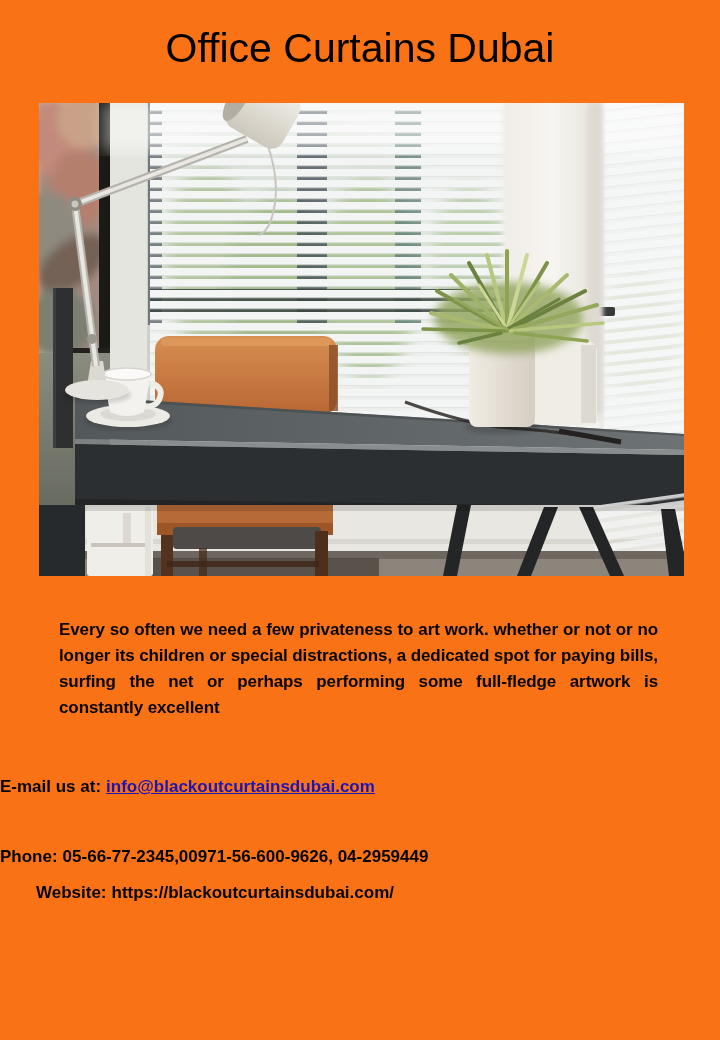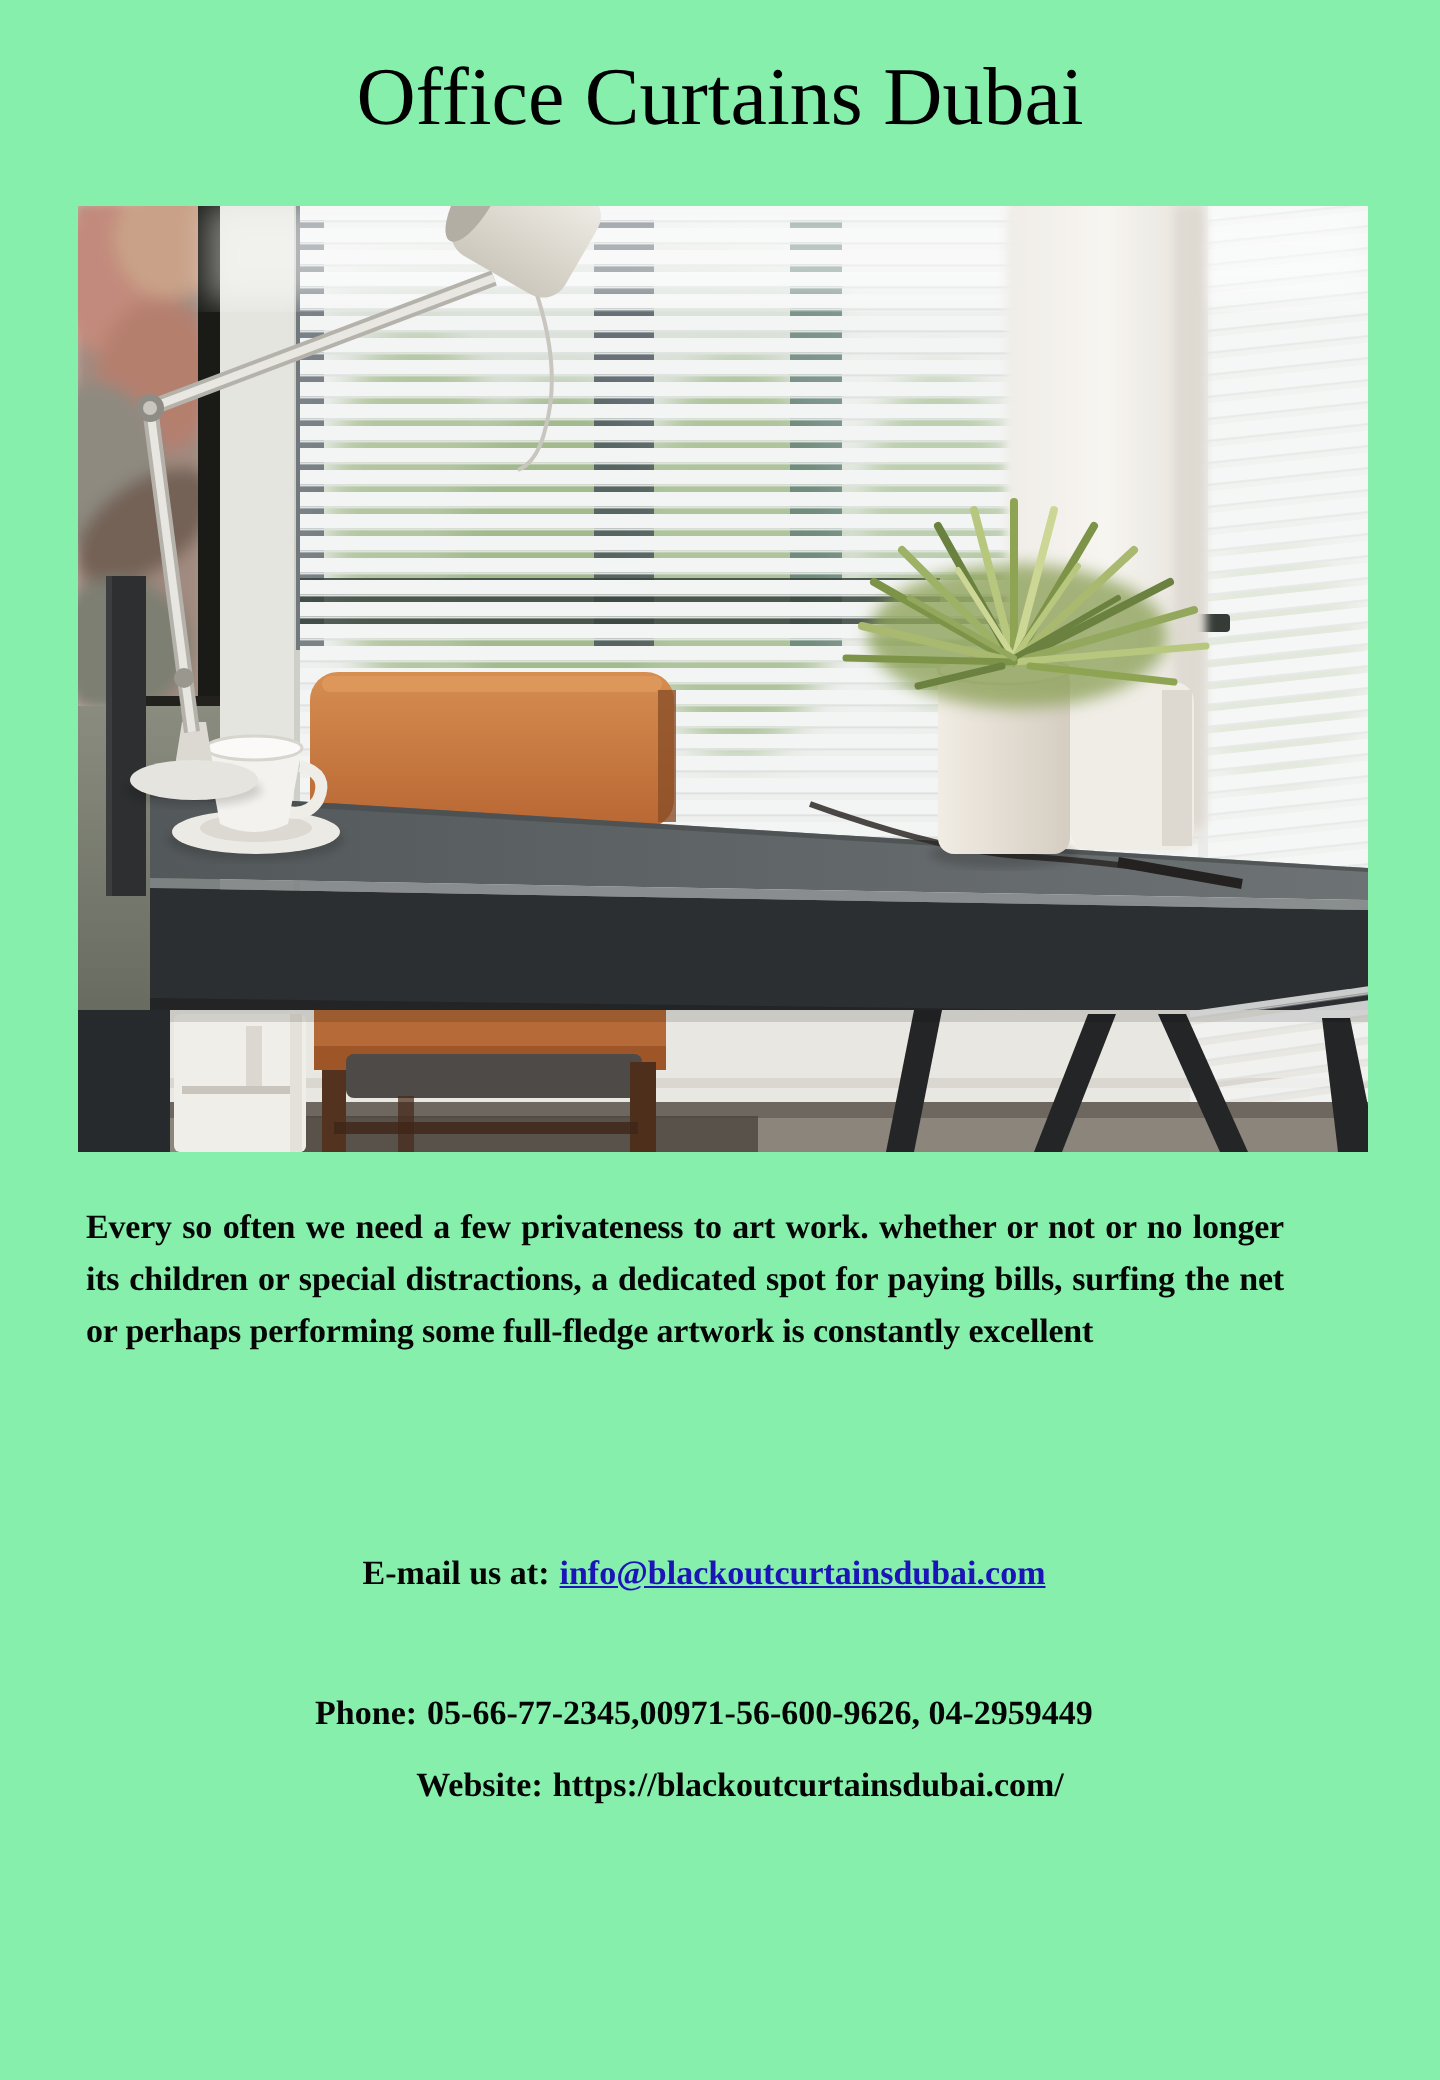--- a/index.html
+++ b/index.html
@@ -1,35 +1,35 @@
 <!DOCTYPE html>
 <html><head>
 <meta charset="utf-8">
 <style>
   html,body{margin:0;padding:0;background:#ffffff;}
   .page{
-    position:relative;width:720px;height:1040px;background:#86efac;overflow:hidden;
-    font-family:Liberation Serif, serif;color:#050505;
+    position:relative;width:720px;height:1040px;background:#f97316;overflow:hidden;
+    font-family:Liberation Sans, sans-serif;color:#050505;
   }
   .title{
     position:absolute;top:26px;left:0;right:0;margin:0;
     text-align:center;font-size:41px;font-weight:400;letter-spacing:0px;color:#000;
     line-height:1.1;
   }
   .photo{
     position:absolute;left:39px;top:103px;width:645px;height:473px;overflow:hidden;
   }
   .photo svg{display:block;}
   .desc{
-    position:absolute;left:43px;top:601px;width:599px;margin:0;
+    position:absolute;left:43px;top:601px;width:599px;margin:16px;
     font-size:17px;line-height:26px;font-weight:700;letter-spacing:-0.1px;
     text-align:justify;color:#060606;
   }
   .contact{
-    position:absolute;left:0;right:16px;text-align:center;
+    position:absolute;left:0;right:16px;
     font-size:17px;font-weight:700;color:#050505;line-height:22px;white-space:nowrap;
   }
   .contact .lbl{margin-right:5px;}
   .contact-email{top:776px;}
   .contact-phone{top:846px;}
   .contact-website{top:882px;padding-left:36px;}
   a.email-link{font-weight:700;text-decoration:underline;}
 </style>
 </head>
 <body>

